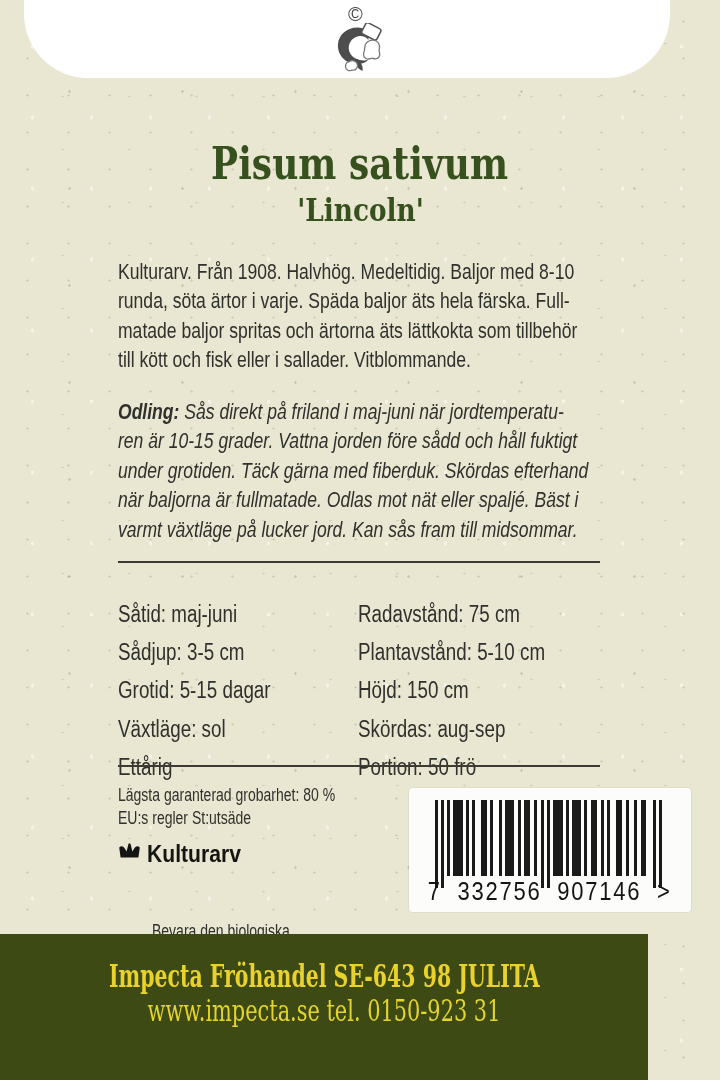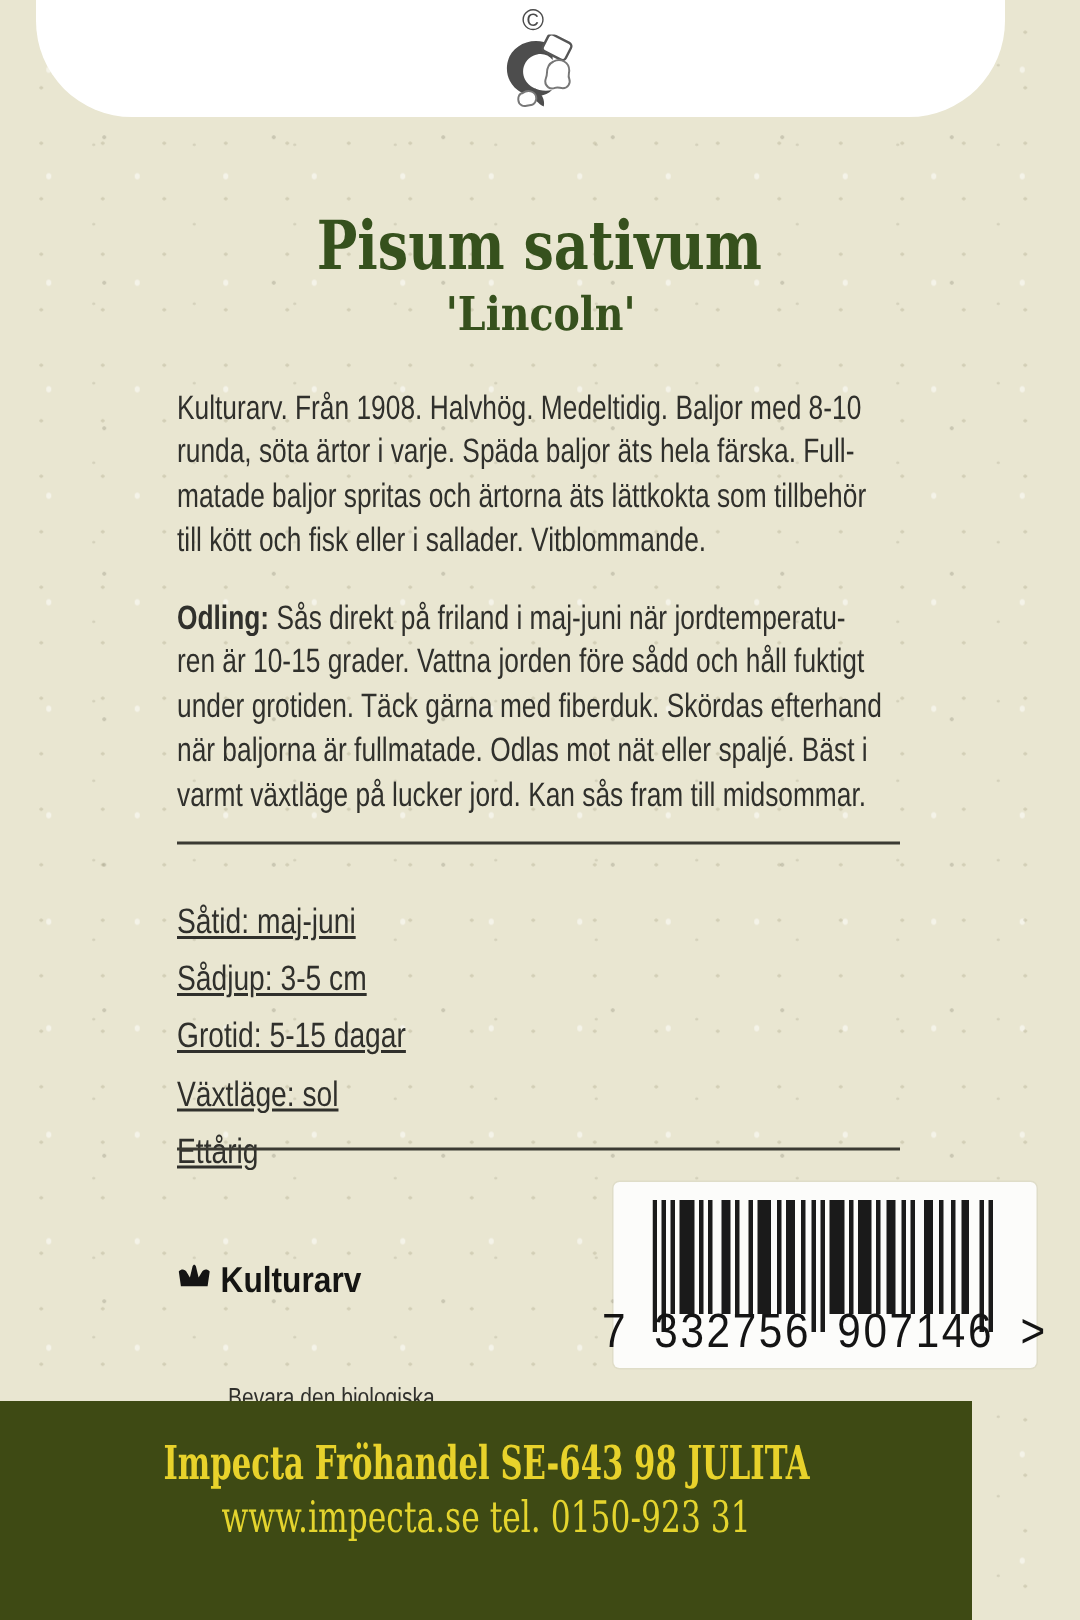--- a/index.html
+++ b/index.html
@@ -39,25 +39,25 @@
   .variety > span{
     font-family:"DejaVu Serif","Liberation Serif",serif;font-weight:bold;
     font-size:31px;line-height:1;color:#36511d;transform:scaleX(.85);
   }
   .bodyblock{position:absolute;left:118px;color:#30302c;}
   .bodyblock .ln{
     white-space:nowrap;font-size:22.5px;line-height:29.4px;
     transform:scaleX(.78);transform-origin:0 50%;
   }
   .desc{top:257px;}
-  .odling{top:397px;}
+  .odling{top:397px;font-style:italic;}
   .ln b{font-weight:bold;}
   .rule{position:absolute;left:118px;width:482px;height:2px;background:#3b3a33;}
   .rule1{top:561px;} .rule2{top:765px;}
-  .specs{position:absolute;top:595px;text-decoration:underline;}
+  .specs{position:absolute;top:595px;}
   .specs .ln{font-size:23.5px;line-height:38.2px;transform:scaleX(.8);}
   .specs-left{left:118px;} .specs-right{left:358px;}
   .fineprint{top:784px;}
   .fineprint .ln{font-size:17.5px;line-height:23px;transform:scaleX(.8);}
   .kulturarv-row{
     position:absolute;left:118px;top:840px;display:flex;align-items:flex-start;gap:6px;
   }
   .kulturarv-row .crown{flex:0 0 auto;margin-top:2px;}
   .kulturarv-row .klabel{
     font-weight:bold;font-size:24px;color:#151513;white-space:nowrap;
@@ -65,21 +65,21 @@
   }
   .tagline{top:920px;left:122px;margin-left:30px;}
   .tagline .ln{font-size:17.5px;line-height:22.5px;transform:scaleX(.8);}
   .barcode-label{
     position:absolute;left:409px;top:788px;width:282px;height:124px;
     background:#fcfcfa;border-radius:4px;box-shadow:0 0 0 1px rgba(0,0,0,.04);
   }
   .barcode-bars{position:absolute;left:26px;top:12px;}
   .barcode-number{
     position:absolute;left:0;right:0;bottom:6px;display:flex;justify-content:center;
-    font-size:32px;color:#141414;white-space:nowrap;
+    font-size:25px;color:#141414;white-space:nowrap;
   }
   .barcode-number > span{
     display:inline-block;transform:scaleX(.88);transform-origin:50% 50%;
     word-spacing:9px;letter-spacing:2px;
   }
   .footer{
     position:absolute;left:0;top:934px;width:648px;height:146px;background:#3e4a14;
   }
   .footer-line1{top:27px;}
   .footer-line1 > span{
@@ -135,23 +135,34 @@
   <div class="rule rule1"></div>
 
   <div class="bodyblock specs specs-left">
     <div class="ln">Såtid: maj-juni</div>
     <div class="ln">Sådjup: 3-5 cm</div>
     <div class="ln">Grotid: 5-15 dagar</div>
     <div class="ln">Växtläge: sol</div>
     <div class="ln">Ettårig</div>
   </div>
 
+  <div class="bodyblock specs specs-right">
+    <div class="ln">Radavstånd: 75 cm</div>
+    <div class="ln">Plantavstånd: 5-10 cm</div>
+    <div class="ln">Höjd: 150 cm</div>
+    <div class="ln">Skördas: aug-sep</div>
+    <div class="ln">Portion: 50 frö</div>
+  </div>
 
   <div class="rule rule2"></div>
 
+  <div class="bodyblock fineprint">
+    <div class="ln">Lägsta garanterad grobarhet: 80 %</div>
+    <div class="ln">EU:s regler St:utsäde</div>
+  </div>
 
   <div class="kulturarv-row">
     <svg class="crown" width="23" height="17" viewBox="0 0 23 17">
       <path fill="#141414" d="M2.6 15.5 L1.2 5.6 C3.4 3.2 5.8 4.4 6.8 6.6 L8.6 9.6 L10.4 2.2 C10.9 0.8 12.1 0.8 12.6 2.2 L14.4 9.6 L16.2 6.6 C17.2 4.4 19.6 3.2 21.8 5.6 L20.4 15.5 Z"></path>
     </svg>
     <span class="klabel">Kulturarv</span>
   </div>
 
   <div class="bodyblock tagline">
     <div class="ln">Bevara den biologiska</div>

